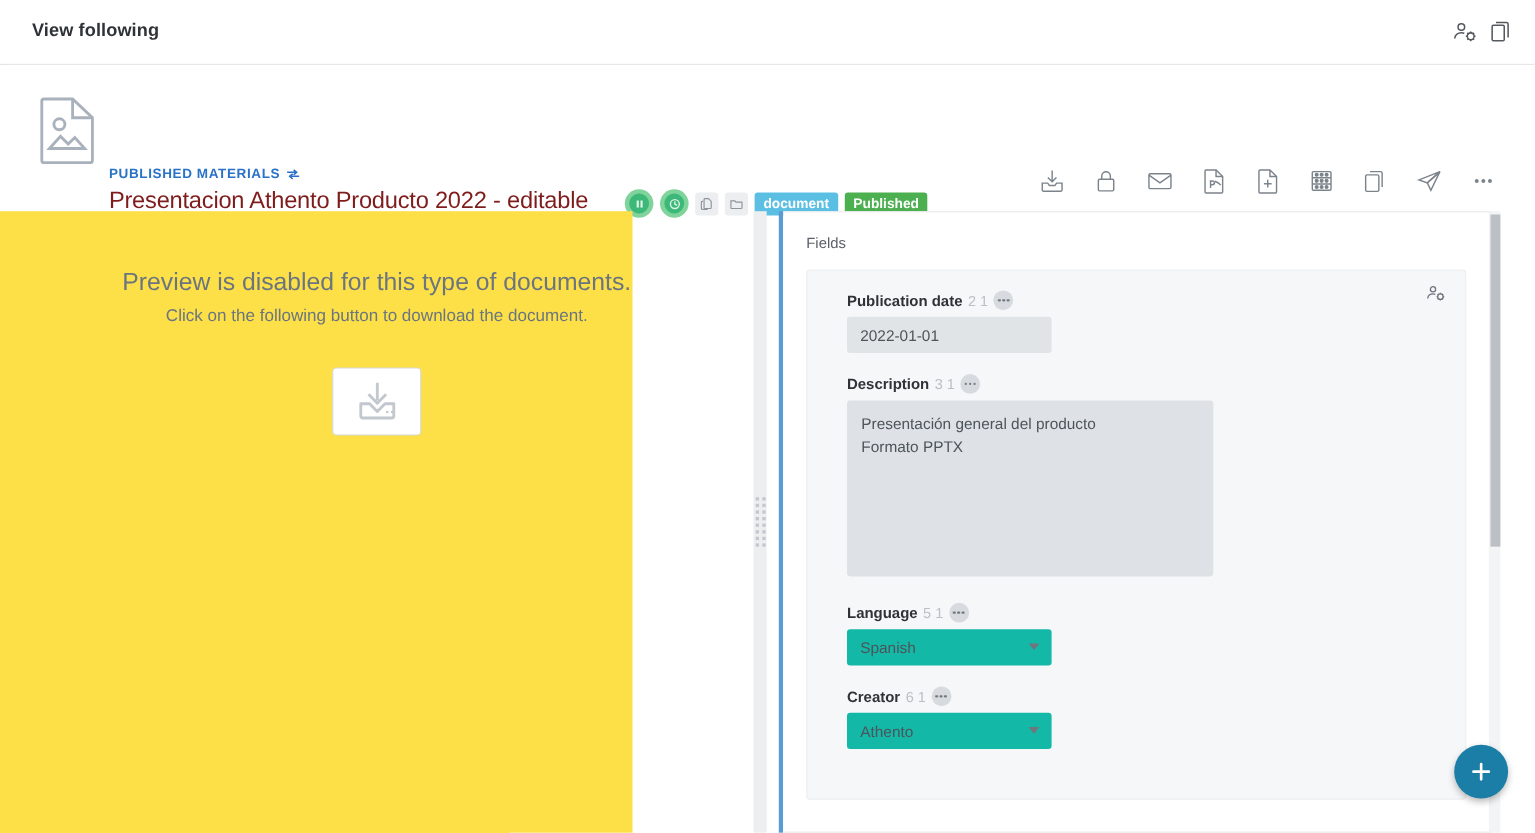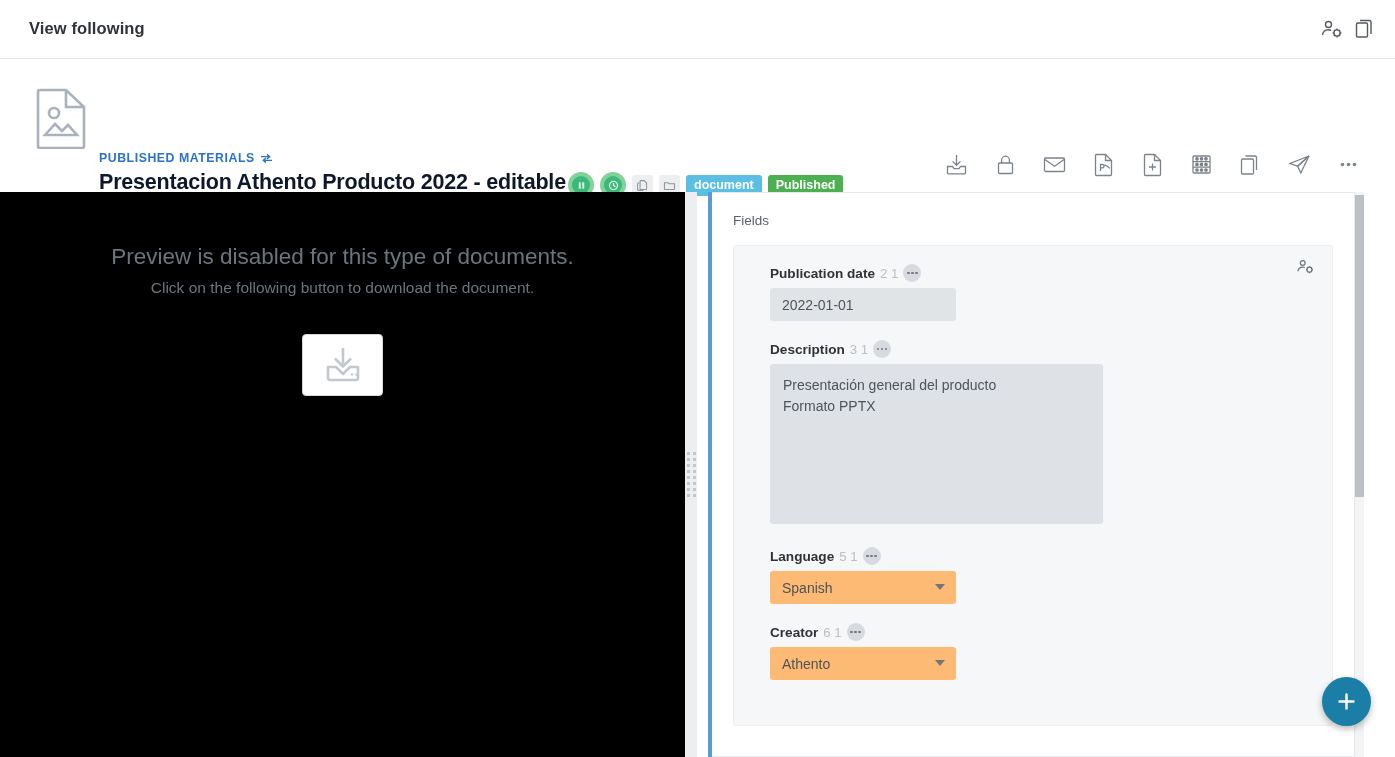--- a/index.html
+++ b/index.html
@@ -45,21 +45,21 @@
   }
   .doc-kicker {
     position: absolute; left: 99px; top: 91px;
     font-size: 12.3px; font-weight: bold; color: #2a72c8;
     letter-spacing: .55px;
     display: flex; align-items: center; gap: 5px;
   }
   .mini-link { width: 13px; height: 11px; color: #2a72c8; display:block; }
   .doc-title {
     position: absolute; left: 99px; top: 110px;
-    font-size: 21.5px; font-weight: bold; color: #0f172a;
+    font-size: 21.5px; font-weight: normal; color: #7f1d1d;
     letter-spacing: -.2px;
     border-bottom: 2px dotted #5b9bd5;
     padding-bottom: 2px; line-height: 1.12;
     cursor: text;
   }
   .badge-row {
     position: absolute; left: 568px; top: 112px;
     display: flex; align-items: center; gap: 6px;
   }
   .cbadge {
@@ -108,22 +108,22 @@
   .doc-toolbar {
     position: absolute; right: 34px; top: 92px;
     display: flex; align-items: center; gap: 24px;
   }
   .dt-icon { width: 25px; height: 25px; color: #7b838b; display: block; cursor: pointer; }
 
   
   .main { position: absolute; left: 0; top: 192px; width: 1395px; height: 565px; }
 
   .preview-pane {
-    position: absolute; left: 0; top: 0; width: 685px; height: 565px;
-    background: #000000;
+    position: absolute; left: 0; top: 0; width: 575px; height: 565px;
+    background: #fde047;
   }
   .preview-msg1 {
     position: absolute; left: 0; top: 52px; width: 685px; text-align: center;
     font-size: 22.5px; color: #6b757f; font-weight: normal;
   }
   .preview-msg2 {
     position: absolute; left: 0; top: 87px; width: 685px; text-align: center;
     font-size: 15.5px; color: #6b757f;
   }
   .dl-button {
@@ -196,21 +196,21 @@
     font-family: "Liberation Sans", sans-serif;
   }
   .txtarea {
     width: 333px; height: 160px; background: #dee2e6; border: none; border-radius: 3px;
     padding: 11px 13px; font-size: 14px; color: #4d545b; resize: none;
     font-family: "Liberation Sans", sans-serif; line-height: 1.5;
     overflow: hidden;
   }
   .sel-wrap { position: relative; width: 186px; height: 33px; }
   .sel {
-    width: 186px; height: 33px; background: #fdba74; border: none; border-radius: 3px;
+    width: 186px; height: 33px; background: #14b8a6; border: none; border-radius: 3px;
     padding: 0 12px; font-size: 14px; color: #4d545b;
     display: flex; align-items: center; cursor: pointer;
   }
   .sel-arrow {
     position: absolute; right: 11px; top: 13px;
     width: 0; height: 0; border-left: 5px solid transparent;
     border-right: 5px solid transparent; border-top: 6px solid #6f767d;
   }
 
   

